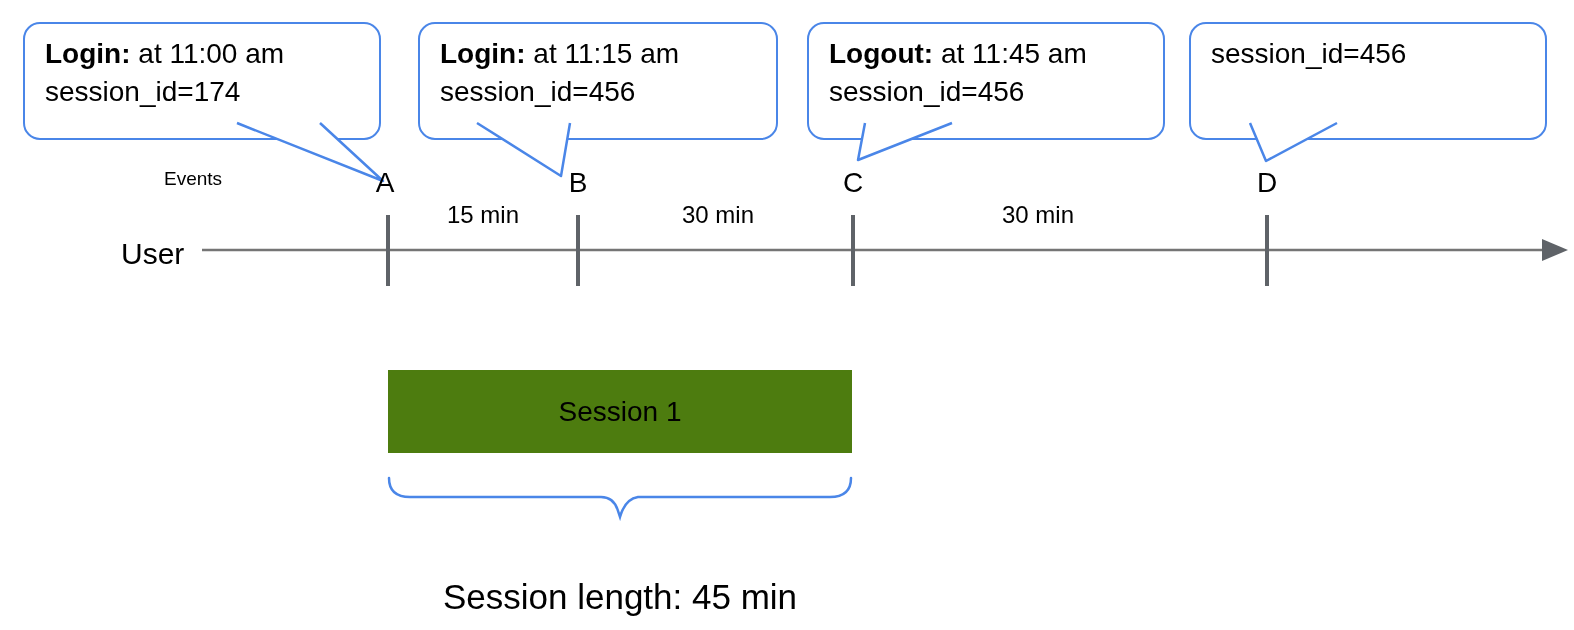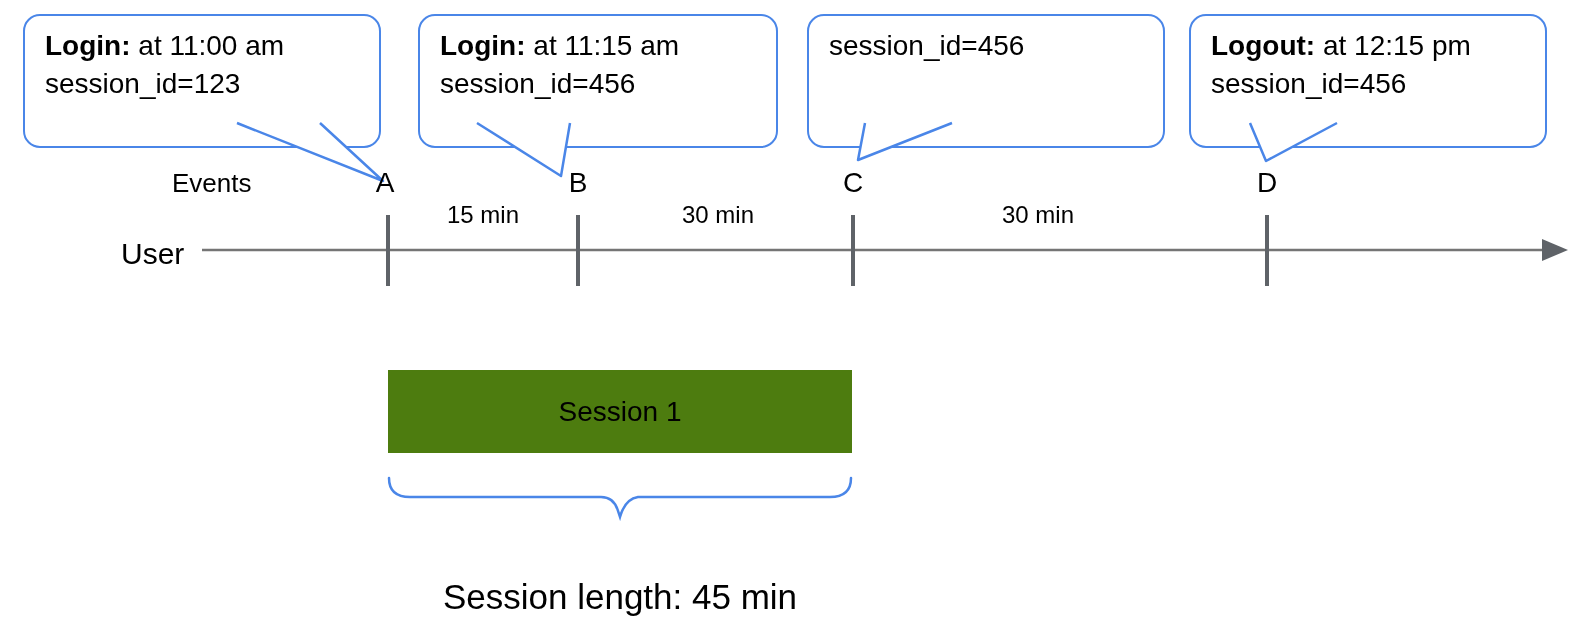--- a/index.html
+++ b/index.html
@@ -8,22 +8,22 @@
     background: #ffffff;
     overflow: hidden;
     font-family: "Liberation Sans", "DejaVu Sans", sans-serif;
     color: #000;
   }
   .stage { position: relative; width: 1574px; height: 630px; }
 
   
   .bubble {
     position: absolute;
-    top: 14px;
-    height: 134px;
+    top: 22px;
+    height: 118px;
     background: #fff;
     border: 2.5px solid #4a86e8;
     border-radius: 17px;
     box-sizing: border-box;
     padding: 11px 20px 0 20px;
     font-size: 28px;
     line-height: 38px;
     z-index: 1;
     white-space: nowrap;
   }
@@ -36,21 +36,21 @@
   
   svg.overlay {
     position: absolute; left: 0; top: 0;
     width: 1574px; height: 630px;
     z-index: 2;
     pointer-events: none;
   }
 
   .label { position: absolute; z-index: 3; white-space: nowrap; }
 
-  .events-label { left: 172px; top: 168px; font-size: 26px; }
+  .events-label { left: 164px; top: 168px; font-size: 19px; }
   .user-label   { left: 93px;  top: 237px; font-size: 30px; margin-left: 28px; }
 
   .event-letter {
     top: 167px; font-size: 28px;
     transform: translateX(-50%);
   }
   .interval-label {
     top: 201px; font-size: 24px;
     transform: translateX(-50%);
     text-align: center;
@@ -72,31 +72,31 @@
     transform: translateX(-50%);
   }
 </style>
 </head>
 <body>
 
 <div class="stage">
 
   <div class="bubble" id="bubble-a">
     <div><b>Login:</b> <span>at 11:00 am</span></div>
-    <div><span>session_id=123</span></div>
+    <div><span>session_id=174</span></div>
   </div>
   <div class="bubble" id="bubble-b">
     <div><b>Login:</b> <span>at 11:15 am</span></div>
     <div><span>session_id=456</span></div>
   </div>
   <div class="bubble" id="bubble-c">
+    <div><b>Logout:</b> <span>at 11:45 am</span></div>
     <div><span>session_id=456</span></div>
   </div>
   <div class="bubble" id="bubble-d">
-    <div><b>Logout:</b> <span>at 12:15 pm</span></div>
     <div><span>session_id=456</span></div>
   </div>
 
   <div class="session-box">
     <span>Session 1</span>
   </div>
 
   <svg class="overlay" viewBox="0 0 1574 630">
 
     <path d="M 237,123 L 383,181 L 320,123" fill="#ffffff" stroke="#4a86e8" stroke-width="2.5" stroke-linejoin="round"></path>

